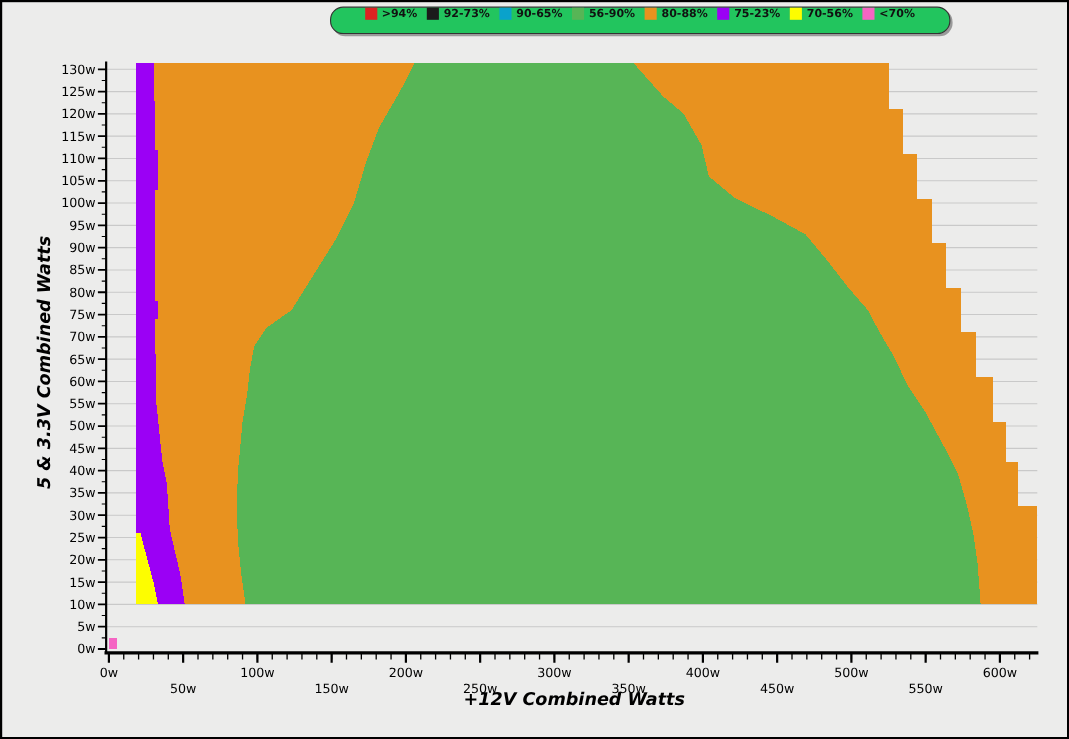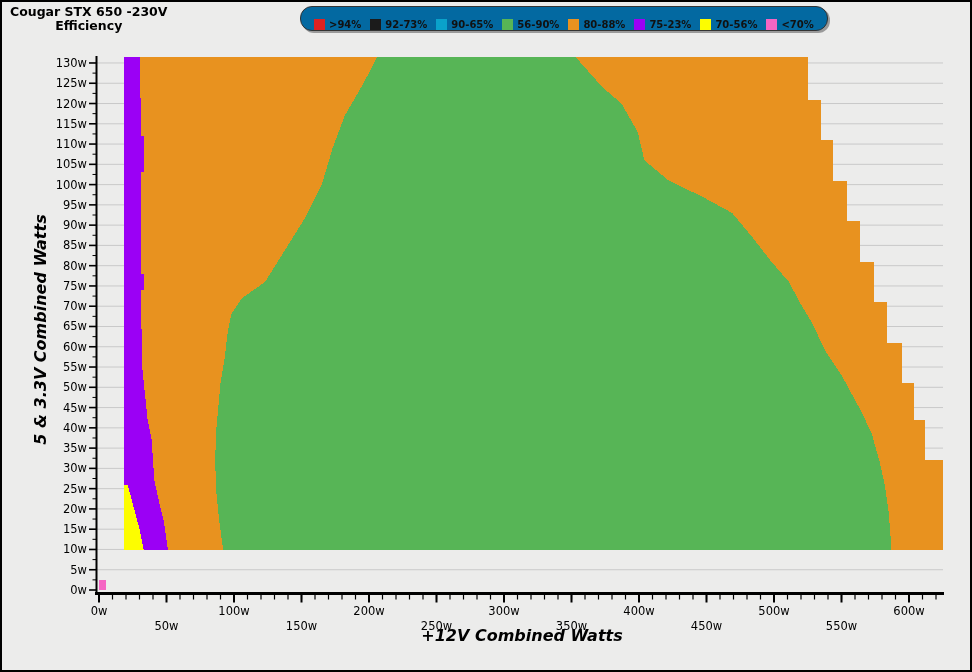--- a/index.html
+++ b/index.html
@@ -1,35 +1,31 @@
 <!DOCTYPE html>
 <html><head>
 <meta charset="utf-8">
 <style>
   html,body{margin:0;padding:0;}
   body{width:972px;height:672px;overflow:hidden;font-family:"DejaVu Sans","Liberation Sans",sans-serif;}
   #canvas{position:relative;width:968px;height:668px;background:#ececeb;border:2px solid #000;box-sizing:content-box;}
   #chart-title{position:absolute;left:8px;top:3px;text-align:center;font-size:12.5px;font-weight:bold;color:#000;line-height:1.15;}
-  #legend{position:absolute;left:298px;top:4px;height:23px;display:flex;align-items:flex-end;gap:9px;background:#0369a1;border:1.5px solid #333;border-radius:12px;padding:0 13px;box-shadow:2px 2px 0 #9a9a9a;}
+  #legend{position:absolute;left:298px;top:4px;height:23px;display:flex;align-items:flex-start;gap:9px;background:#22c55e;border:1.5px solid #333;border-radius:12px;padding:0 31px;box-shadow:2px 2px 0 #9a9a9a;}
   .legend-item{display:flex;align-items:center;gap:4px;}
   .legend-swatch{width:11px;height:11px;display:inline-block;}
   .legend-label{font-size:10px;font-weight:bold;color:#111;white-space:nowrap;}
   #plot-svg{position:absolute;left:0;top:0;}
   #y-axis-title{position:absolute;left:-112px;top:318px;width:300px;text-align:center;transform:rotate(-90deg);font-size:16px;font-weight:bold;font-style:italic;color:#000;}
   #x-axis-title{position:absolute;left:310px;top:624px;width:420px;text-align:center;font-size:16px;font-weight:bold;font-style:italic;color:#000;}
   .tick-text{font-family:"DejaVu Sans","Liberation Sans",sans-serif;font-size:11.5px;fill:#000;}
 </style>
 </head>
 <body>
 
 <div id="canvas">
-  <div id="chart-title">
-    <div>Cougar STX 650 -230V</div>
-    <div>Efficiency</div>
-  </div>
 
   <div id="legend">
       <span class="legend-item">
         <span class="legend-swatch" style="background: rgb(221, 34, 34);"></span>
         <span class="legend-label">&gt;94%</span>
       </span>
       <span class="legend-item">
         <span class="legend-swatch" style="background: rgb(27, 27, 27);"></span>
         <span class="legend-label">92-73%</span>
       </span>

